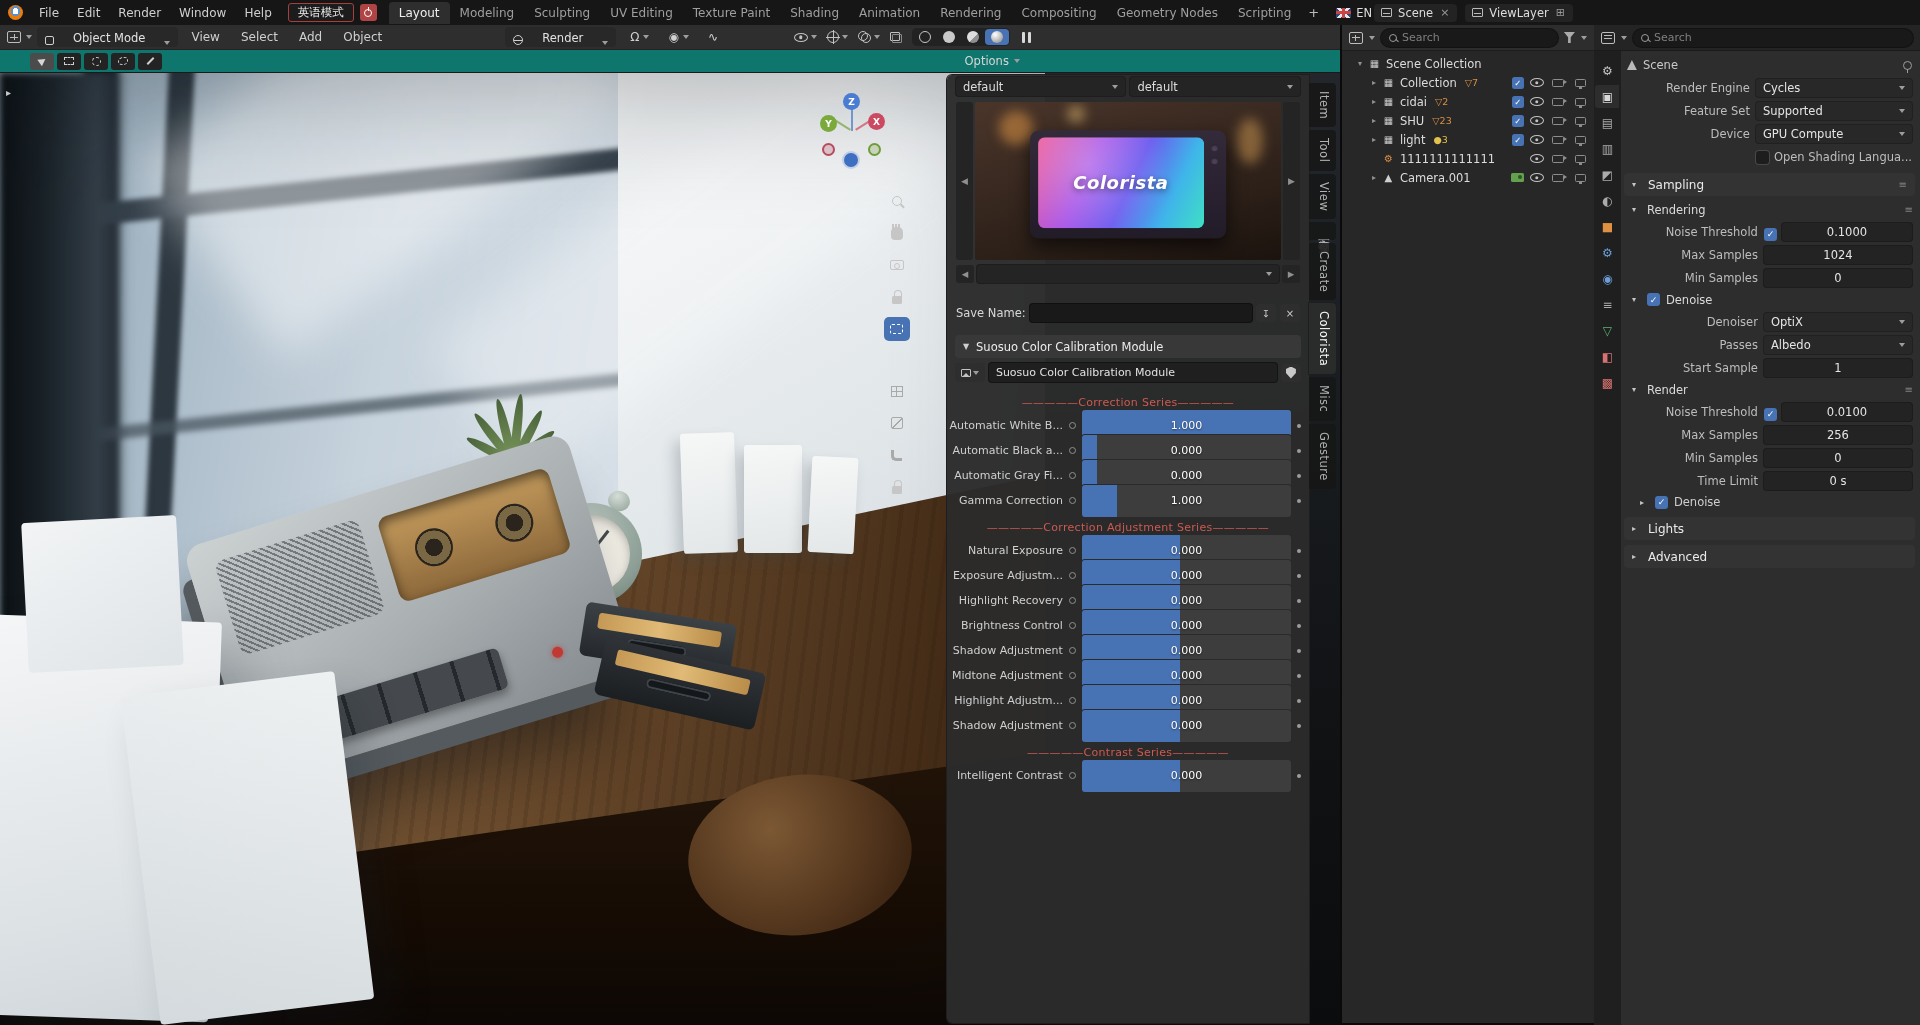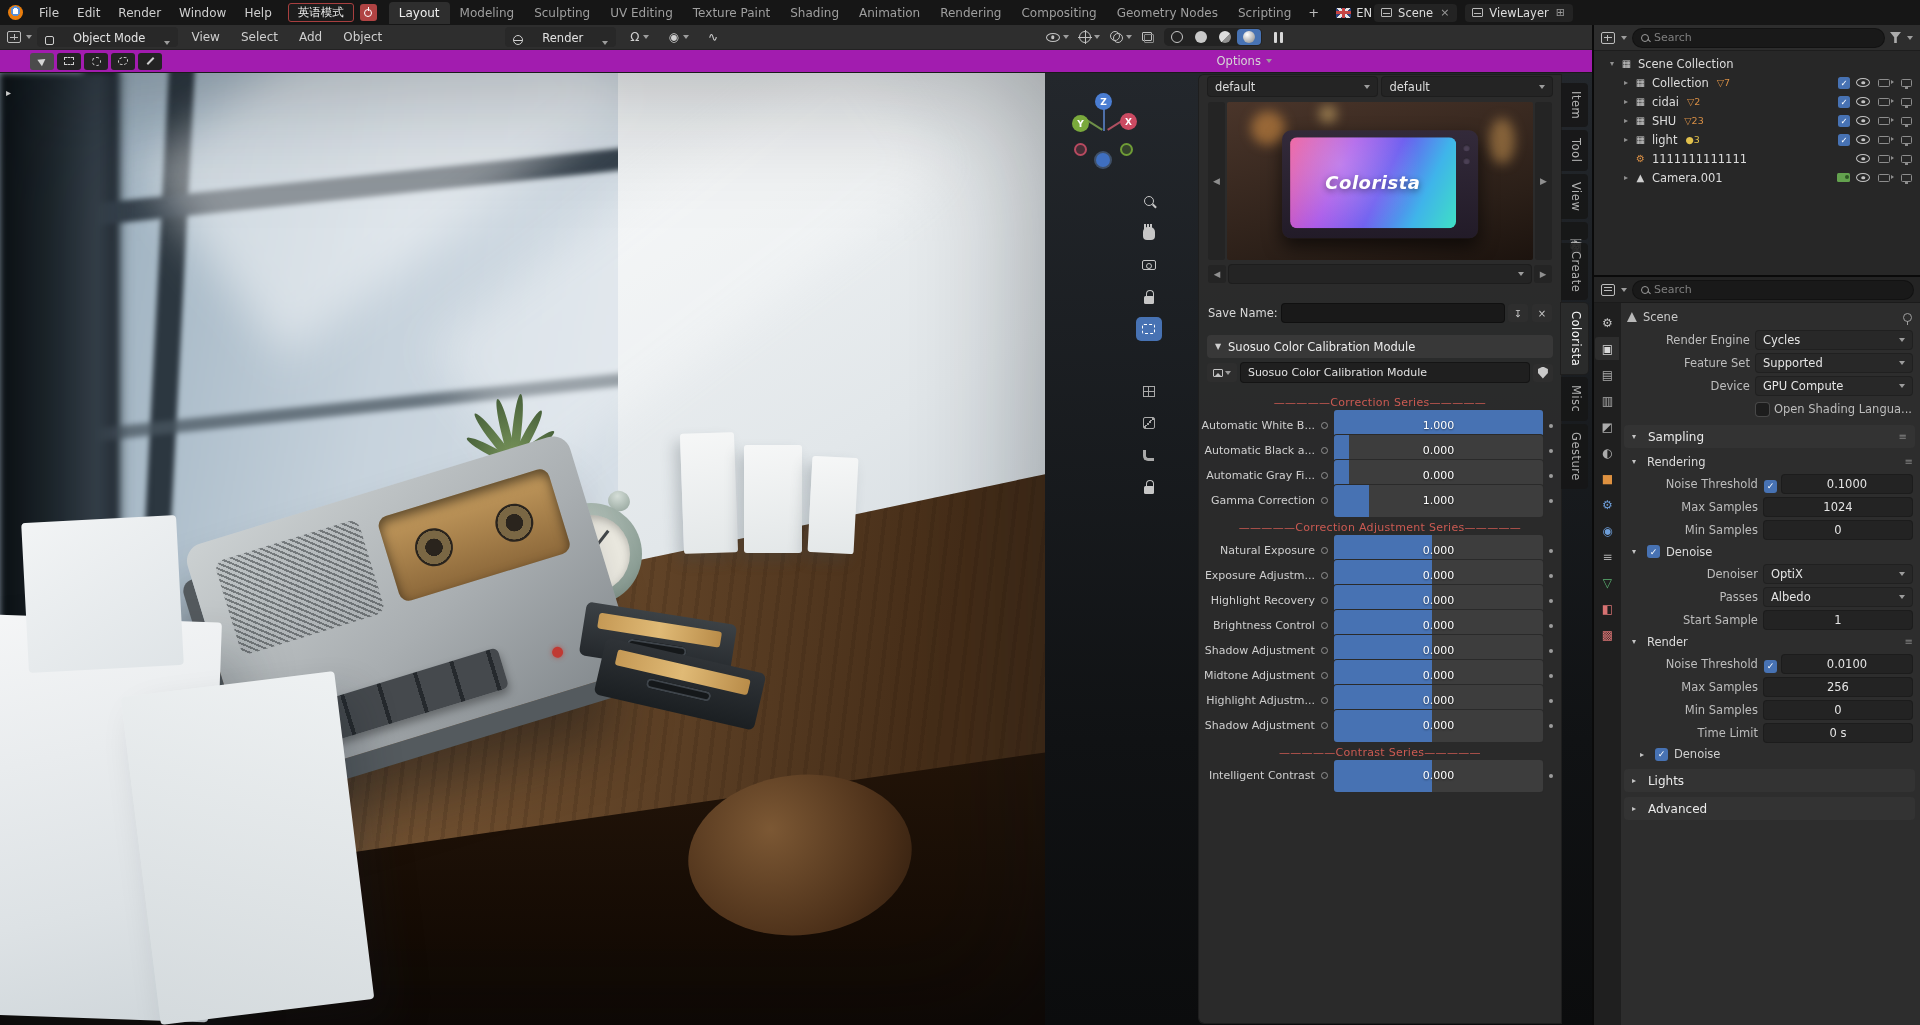--- a/index.html
+++ b/index.html
@@ -29,21 +29,21 @@
  linear-gradient(45deg,transparent 42%,#e8e8e8 42% 58%,transparent 58%) no-repeat,
  linear-gradient(-45deg,transparent 42%,#e8e8e8 42% 58%,transparent 58%) no-repeat,#30447e}
 .scene-cluster{margin-left:auto;margin-right:352px;display:flex;align-items:center;gap:8px}
 .tb-sel{display:flex;align-items:center;gap:6px;background:#232323;border-radius:4px;padding:2px 7px;font-size:11.5px;color:#ddd}
 .sel-ic{width:11px;height:9px;border:1px solid #b9b9b9;border-radius:1px;position:relative;flex:0 0 auto}
 .sel-ic::after{content:"";position:absolute;left:1px;right:1px;bottom:2px;border-bottom:1px solid #b9b9b9}
 .tb-x{color:#9a9a9a;font-size:11px;padding:0 1px}
 
 .main{flex:1;display:flex;min-height:0}
 .vp-col{flex:1;display:flex;flex-direction:column;min-width:0}
-.right-col{flex:0 0 323px;display:flex;flex-direction:column;background:#262626;border-left:2px solid #0a0a0a;min-height:0}
+.right-col{flex:0 0 323px;display:flex;flex-direction:row;background:#262626;border-left:2px solid #0a0a0a;min-height:0}
 
 .vp-toolbar{height:25px;background:#2e2e2e;display:flex;align-items:center;padding:0 7px;gap:5px;border-bottom:1px solid #222;flex:0 0 auto}
 .editor-ic{width:14px;height:12px;border:1px solid #bdbdbd;border-radius:2px;position:relative;flex:0 0 auto}
 .editor-ic.vp::after{content:"";position:absolute;inset:2px;background:linear-gradient(#bdbdbd,#bdbdbd) center/100% 1px no-repeat,linear-gradient(#bdbdbd,#bdbdbd) center/1px 100% no-repeat}
 .editor-ic.props-ic::after{content:"";position:absolute;inset:2px;background:repeating-linear-gradient(180deg,#bdbdbd 0 1px,transparent 1px 3.5px)}
 .dd{display:flex;align-items:flex-end;gap:19px;background:#282828;border-radius:4px;padding:2px 8px;font-size:11.5px;color:#e2e2e2;height:20px;white-space:nowrap}
 .obj-ico{width:9px;height:9px;border:1.3px solid #cfcfcf;border-radius:2px;flex:0 0 auto}
 .center-cluster{display:flex;align-items:center;gap:9px;margin-left:110px}
 .ori-ico{width:10px;height:10px;border:1.2px solid #cfcfcf;border-radius:50%;position:relative;flex:0 0 auto}
 .ori-ico::after{content:"";position:absolute;left:0;right:0;top:50%;border-top:1px solid #cfcfcf}
@@ -65,21 +65,21 @@
 .seg{padding:2px 6px;border-radius:4px;display:flex;align-items:center}
 .seg.active{background:#4772b3}
 .sph{width:12px;height:12px;border-radius:50%}
 .sph.wire{border:1.2px solid #c6c6c6}
 .sph.solid{background:#c9c9c9}
 .sph.mat{background:linear-gradient(135deg,#ddd 55%,#909090 55%)}
 .sph.rend{background:radial-gradient(circle at 35% 30%,#fff,#a8a8a8 70%,#7a7a7a)}
 .pause{display:flex;gap:3px;padding:2px}
 .pause span{width:3px;height:11px;background:#d8d8d8;border-radius:1px}
 
-.vp-toolrow2{height:23px;background:#a21caf;display:flex;align-items:center;padding:0 8px 0 30px;border-bottom:1px solid #1a1a1a;flex:0 0 auto}
+.vp-toolrow2{height:23px;background:#0f766e;display:flex;align-items:center;padding:0 8px 0 30px;border-bottom:1px solid #1a1a1a;flex:0 0 auto}
 .mini-tools{display:flex;gap:3px}
 .mini-tool{width:24px;height:17px;border-radius:3px;background:#232323;display:flex;align-items:center;justify-content:center}
 .mini-tool.active{background:#4b4b4b}
 .ic-cursor{width:0;height:0;border-top:4px solid transparent;border-bottom:4px solid transparent;border-left:7px solid #d6d6d6;transform:rotate(-35deg)}
 .ic-drect{width:10px;height:8px;border:1px dashed #cfcfcf}
 .ic-dcirc{width:9px;height:9px;border:1px dashed #cfcfcf;border-radius:50%}
 .ic-lasso{width:10px;height:8px;border:1px dashed #cfcfcf;border-radius:60% 40% 55% 45%}
 .ic-pen{width:9px;height:2px;background:#cfcfcf;transform:rotate(-45deg)}
 .options-dd{margin-left:auto;margin-right:312px;display:flex;align-items:center;gap:5px;color:#d6d6d6;font-size:11.5px}
 

